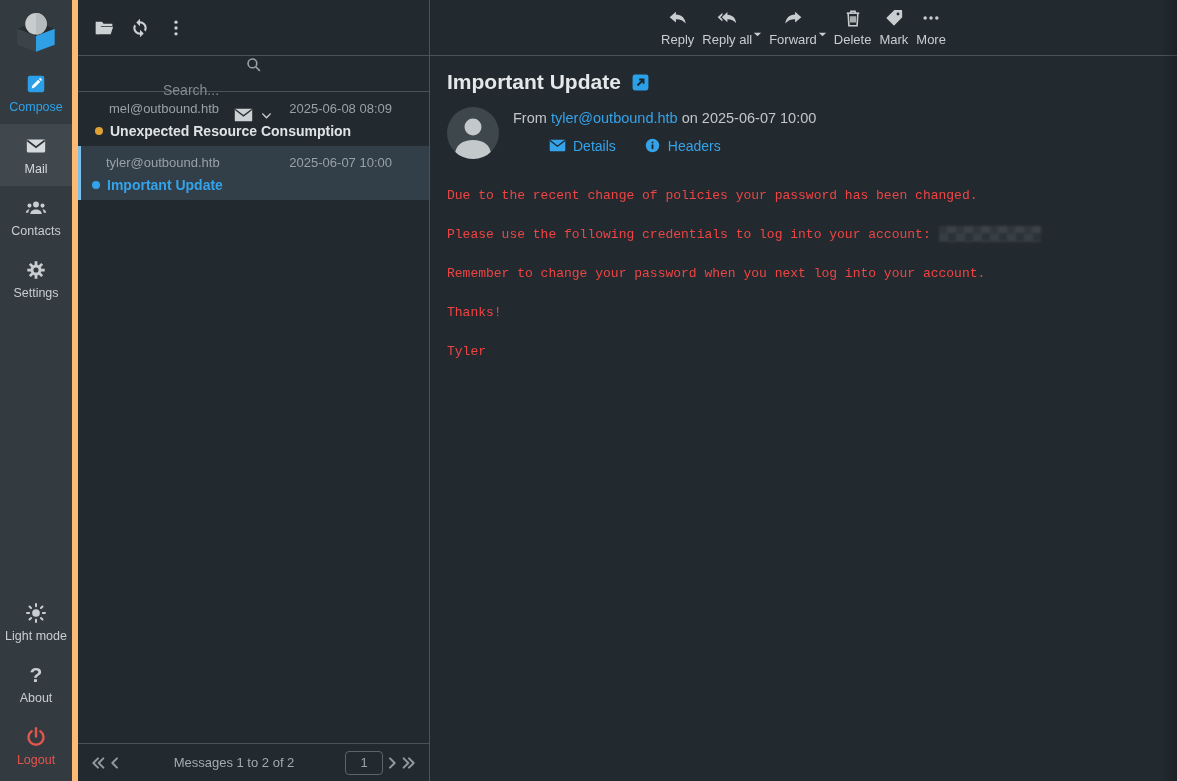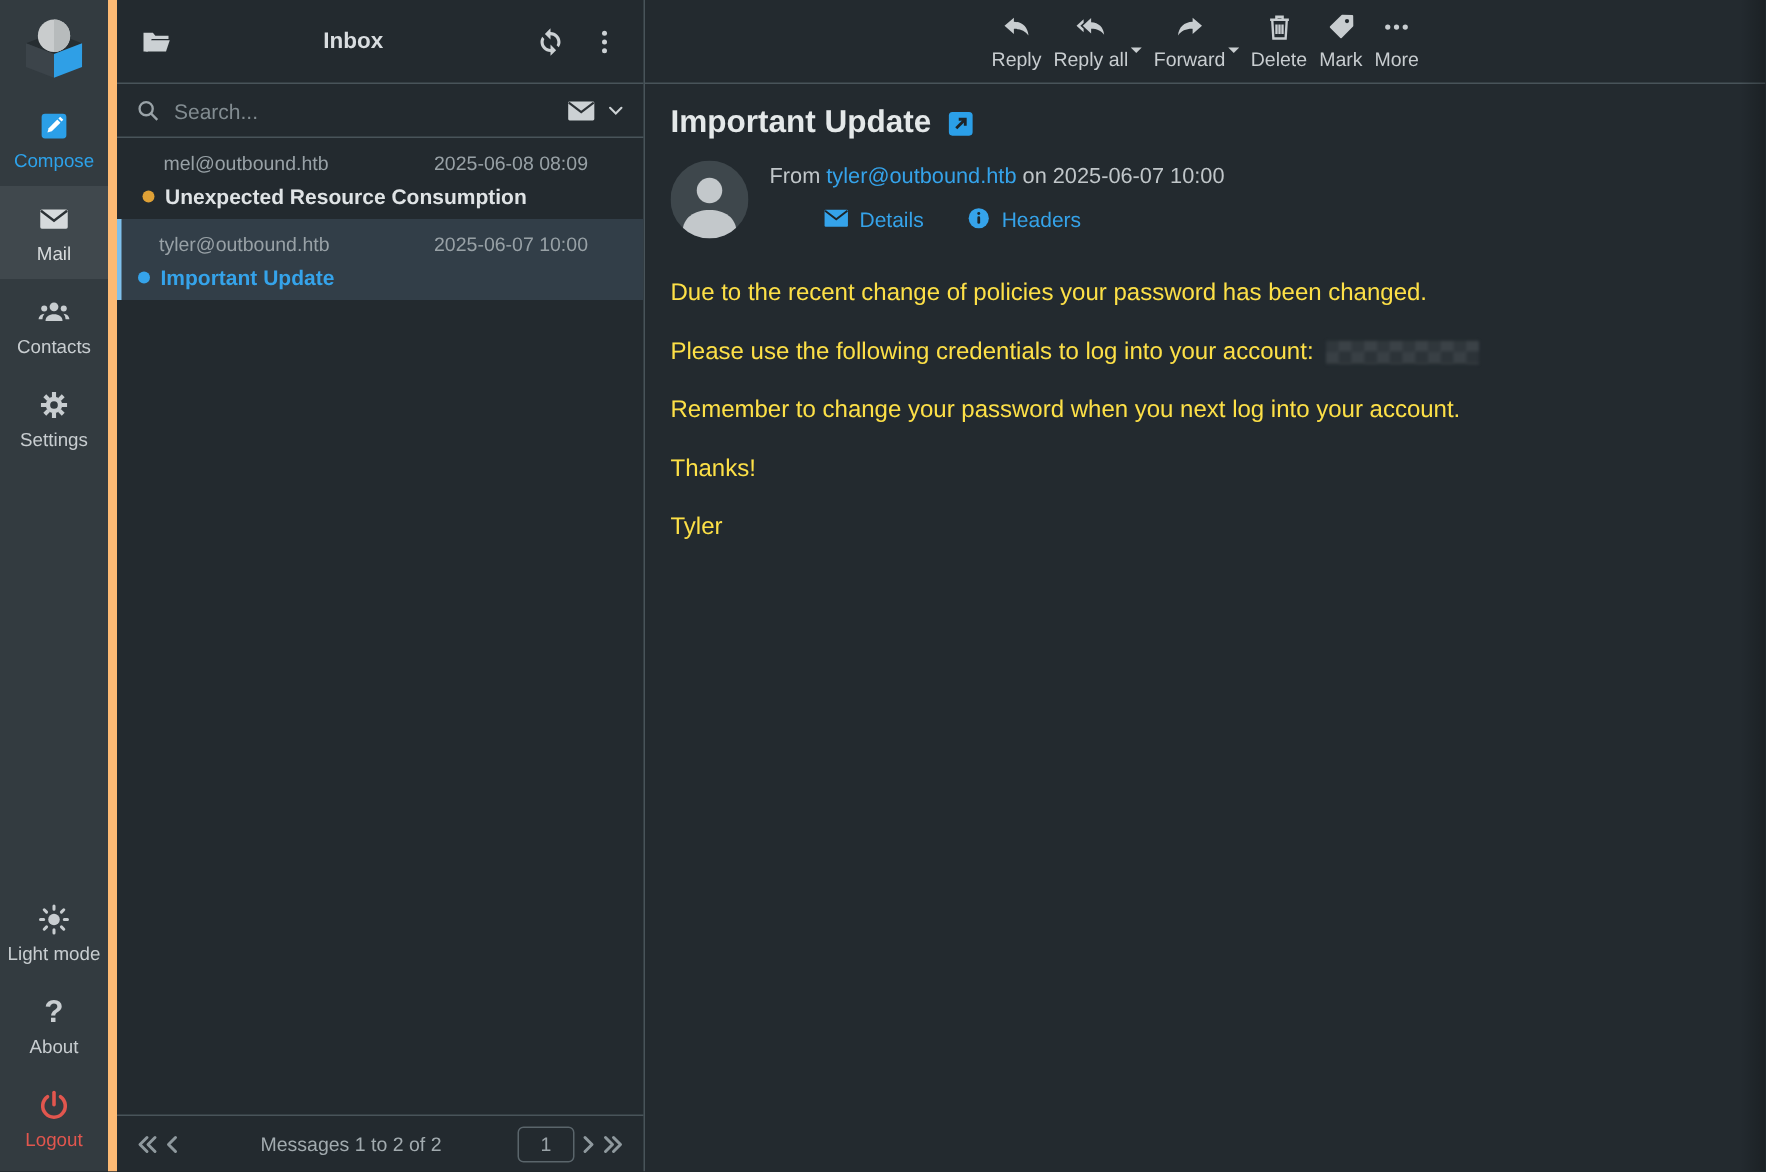--- a/index.html
+++ b/index.html
@@ -23,21 +23,21 @@
 
   
   .listcol { width:352px; flex-shrink:0; border-right:1px solid #49545a;
              display:flex; flex-direction:column; background:#232a2f; }
   .list-header { height:56px; border-bottom:1px solid #49545a; display:flex;
                  align-items:center; padding:0 13px; gap:10px; color:#ccd1d4; }
   .hbtn { width:26px; height:26px; display:flex; align-items:center; justify-content:center; cursor:pointer; }
   .hbtn svg { width:20px; height:20px; }
   .list-title { flex:1; text-align:center; font-weight:bold; font-size:15px; color:#d9dde0; }
   .searchbar { height:36px; border-bottom:1px solid #49545a; display:flex;
-               align-items:center; padding:0 12px; gap:9px; color:#9aa3a8; }
+               align-items:center; padding:0 12px; gap:9px; color:#9aa3a8;flex-direction:column; }
   .searchbar .sic svg { width:17px; height:17px; display:block; }
   .search-input { flex:1; background:transparent; border:none; outline:none;
                   color:#c6cbce; font-size:14px; font-family:inherit; }
   .search-input::placeholder { color:#828c91; }
   .scope { display:flex; align-items:center; gap:7px; color:#ccd1d4; cursor:pointer; }
   .scope svg { display:block; }
 
   .messages { list-style:none; flex:1; overflow:hidden; }
   .msg { height:54px; padding:9px 37px 0 14px; position:relative;
          border-left:3px solid transparent; cursor:pointer; }
@@ -80,22 +80,22 @@
   .meta { display:flex; gap:14px; margin-top:13px; align-items:flex-start; }
   .avatar { width:52px; height:52px; flex-shrink:0; }
   .meta-right { padding-top:3px; }
   .from-line { font-size:14.5px; color:#c0c6c9; }
   .from-line a { color:#35a3ea; text-decoration:none; cursor:pointer; }
   .meta-links { display:flex; gap:28px; margin-top:11px; align-items:center;
                 font-size:14px; color:#35a3ea;margin-left:36px; }
   .mlink { display:flex; align-items:center; gap:7px; cursor:pointer; }
   .mlink svg { width:17px; height:17px; display:block; }
 
-  .body { font-family:Liberation Sans, sans-serif; font-size:16px; line-height:19.5px;
-          color:#fde047; padding:27px 20px 0 17px; }
+  .body { font-family:Liberation Mono, monospace; font-size:13px; line-height:19.5px;
+          color:#ef4444; padding:27px 20px 0 17px; }
   .body p { margin:0 0 19.5px 0; white-space:nowrap; }
   .redacted { display:inline-block; width:102px; height:16px; vertical-align:text-bottom;
               margin-left:8px; border-radius:1px;
               background:conic-gradient(#3b4247 25%, #2c3338 0 50%, #394045 0 75%, #30373c 0);
               background-size:17px 15px; filter:blur(1.2px); }
 </style>
 </head>
 <body>
 
 <div class="app">
@@ -189,21 +189,20 @@
   </aside>
 
   <section class="listcol">
     <header class="list-header">
       <span class="hbtn">
         <svg viewBox="0 0 24 24" fill="currentColor">
             <path d="M2 4.5h7.5l2 2.5H22v2.5H8.5L5.5 19.5H2z"></path>
             <path d="M6.7 10.5H23l-3 9H3.6z"></path>
           </svg>
       </span>
-      <span class="list-title">Inbox</span>
       <span class="hbtn">
         <svg viewBox="0 0 24 24" fill="currentColor">
             <path d="M12 4V1L7.5 5.5 12 10V6.5c3 0 5.5 2.5 5.5 5.5 0 .9-.2 1.8-.6 2.5l1.7 1.7c.8-1.2 1.4-2.7 1.4-4.2 0-4.4-3.6-8-8-8zm0 13.5c-3 0-5.5-2.5-5.5-5.5 0-.9.2-1.8.6-2.5L5.4 7.8C4.6 9 4 10.5 4 12c0 4.4 3.6 8 8 8v3l4.5-4.5L12 14z"></path>
           </svg>
       </span>
       <span class="hbtn">
         <svg viewBox="0 0 24 24" fill="currentColor">
             <circle cx="12" cy="5" r="2"></circle>
             <circle cx="12" cy="12" r="2"></circle>
             <circle cx="12" cy="19" r="2"></circle>

